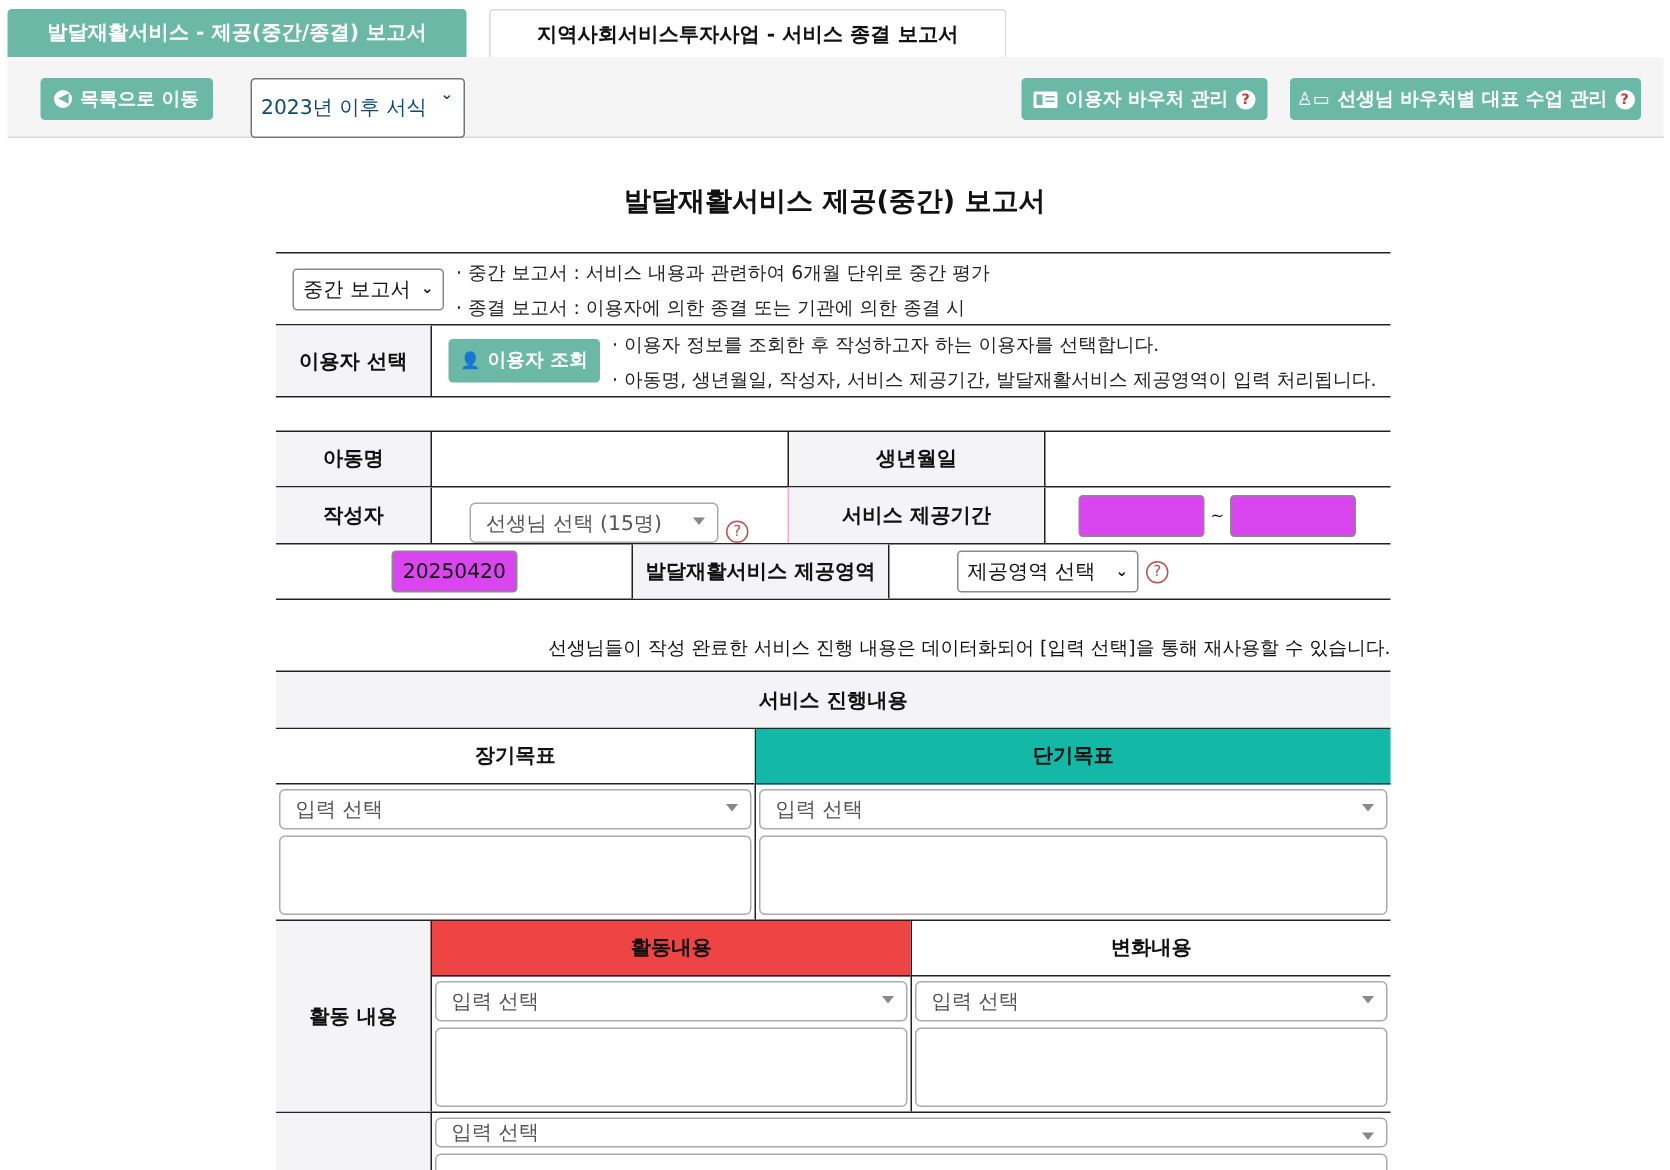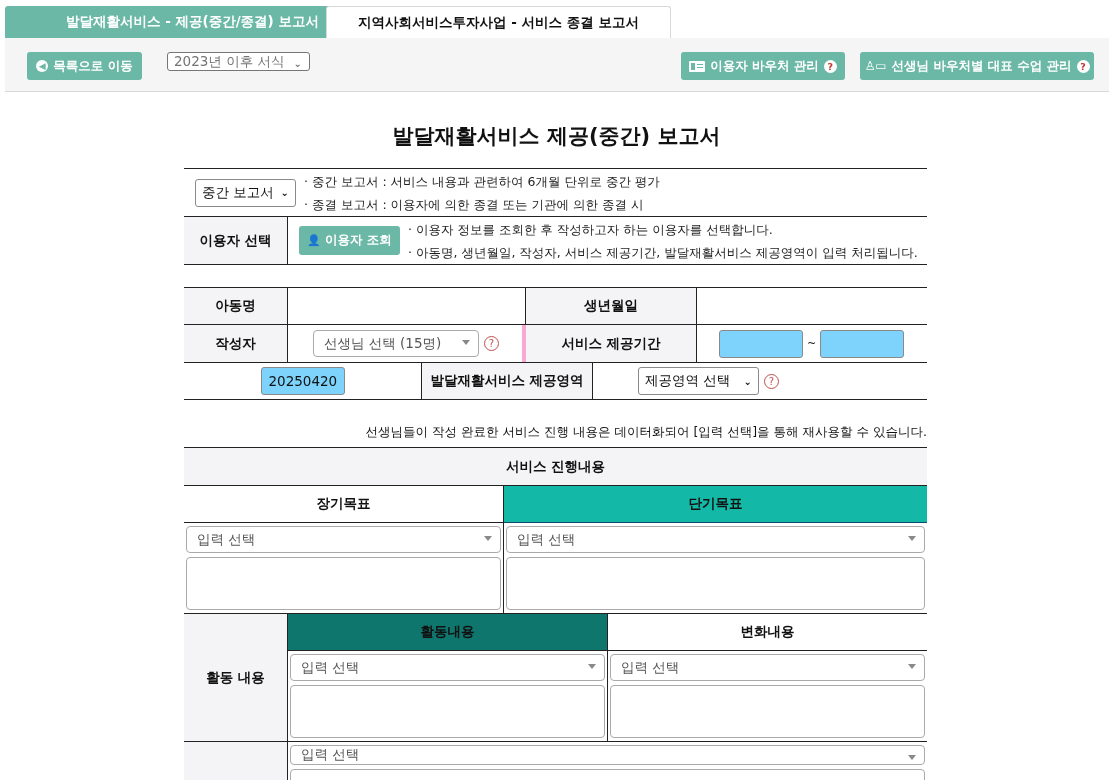--- a/index.html
+++ b/index.html
@@ -2,55 +2,55 @@
 <html><head>
 <meta charset="utf-8">
 <style>
   * { box-sizing: border-box; margin: 0; padding: 0; }
   html, body { width: 1113px; height: 780px; overflow: hidden; background: #ffffff; }
   body { font-family: "DejaVu Sans", "Liberation Sans", sans-serif; color: #111; font-size: 13px; position: relative; }
 
   
   .tabs { position: absolute; left: 0; top: 0; width: 1113px; height: 38px; }
   .tab { position: absolute; top: 6px; height: 32px; display: flex; align-items: center; justify-content: center; font-size: 13.5px; font-weight: bold; border-radius: 3px 3px 0 0; cursor: pointer; }
-  .tab.active { left: 5px; width: 375px; background: #6bb8a7; color: #fff; }
+  .tab.active { left: 5px; width: 306px; background: #6bb8a7; color: #fff; }
   .tab.inactive { left: 326px; width: 345px; background: #fff; color: #111; border: 1px solid #d8d8d8; border-bottom: none; }
 
   
   .toolbar { position: absolute; left: 5px; top: 38px; width: 1104px; height: 54px; background: #f5f5f5; border-bottom: 1px solid #d9d9d9; }
   .btn-teal { position: absolute; background: #6bb8a7; color: #fff; font-weight: bold; font-size: 12.5px; border-radius: 3px; display: flex; align-items: center; justify-content: center; gap: 5px; height: 28px; top: 14px; cursor: pointer; }
   .btn-back { left: 22px; width: 115px; }
   .btn-voucher { left: 676px; width: 164px; }
   .btn-class { left: 855px; width: 234px; }
   .circle-icon { width: 12px; height: 12px; border-radius: 50%; background: #fff; color: #6bb8a7; font-size: 9px; font-weight: bold; display: inline-flex; align-items: center; justify-content: center; line-height: 1; }
   .q-dot { width: 13px; height: 13px; border-radius: 50%; background: #fff; color: #c0392b; font-size: 9.5px; font-weight: bold; display: inline-flex; align-items: center; justify-content: center; }
   .idcard-icon { width: 16px; height: 11px; background: #fff; border-radius: 1px; position: relative; display: inline-block; }
   .idcard-icon::before { content: ""; position: absolute; left: 2px; top: 2px; width: 4px; height: 7px; background: #6bb8a7; }
   .idcard-icon::after { content: ""; position: absolute; left: 8px; top: 3px; width: 6px; height: 1px; background: #6bb8a7; box-shadow: 0 3px 0 #6bb8a7; }
   .teacher-icon { font-size: 12px; color: #fff; }
-  .year-select { position: absolute; left: 162px; top: 14px; width: 143px; height: 19px; border: 1px solid #767676; border-radius: 3px; background: #fff; font-size: 13.5px; display: flex; align-items: center; padding-left: 6px; color: #737373; cursor: pointer; }
+  .year-select { position: absolute; left: 162px; top: 14px; width: 143px; height: 40px; border: 1px solid #767676; border-radius: 3px; background: #fff; font-size: 13.5px; display: flex; align-items: center; padding-left: 6px; color: #0c4a6e; cursor: pointer; }
   .year-select .chev { position: absolute; right: 7px; top: 5px; font-size: 10px; font-weight: bold; }
 
   
-  .page-title { position: absolute; left: 0; width: 1113px; top: 122px; text-align: center; font-size: 21px; font-weight: bold; color: #111; }
+  .page-title { position: absolute; left: 0; width: 1113px; top: 122px; text-align: center; font-size: 18px; font-weight: bold; color: #111; }
 
   
   .tbl { position: absolute; left: 184px; width: 743px; border-top: 1.5px solid #222; }
   .row { display: flex; border-bottom: 1.5px solid #222; }
   .th { background: #f4f4f6; font-weight: bold; font-size: 13.5px; display: flex; align-items: center; justify-content: center; border-right: 1px solid #222; }
   .td { display: flex; align-items: center; }
   .note { font-size: 12.5px; color: #222; line-height: 23px; }
 
   .sel-box { border: 1px solid #8a8a8a; border-radius: 3px; background: #fff; height: 28px; display: flex; align-items: center; padding-left: 6px; font-size: 13.5px; position: relative; cursor: pointer; }
   .sel-box .chev { position: absolute; right: 6px; font-size: 10px; font-weight: bold; }
   .q-outline { width: 15px; height: 15px; border-radius: 50%; border: 1px solid #c0504d; color: #c0504d; font-size: 10px; display: inline-flex; align-items: center; justify-content: center; margin-left: 5px; }
   .btn-user { height: 29px; width: 101px; background: #6bb8a7; color: #fff; font-weight: bold; font-size: 12.5px; border-radius: 3px; display: flex; align-items: center; justify-content: center; gap: 4px; cursor: pointer; }
   .user-icon { font-size: 11px; }
 
-  .in-box { border: 1px solid #8a8a8a; border-radius: 3px; background: #7dd3fc; height: 28px; font-size: 13.5px; display: flex; align-items: center; padding-left: 7px; }
+  .in-box { border: 1px solid #8a8a8a; border-radius: 3px; background: #d946ef; height: 28px; font-size: 13.5px; display: flex; align-items: center; padding-left: 7px; }
 
   .combo { border: 1px solid #aaa; border-radius: 4px; background: #fff; height: 27px; display: flex; align-items: center; padding-left: 10px; color: #555; font-size: 13.5px; position: relative; cursor: pointer; }
   .combo .tri { position: absolute; right: 8px; top: 9px; width: 0; height: 0; border-left: 4px solid transparent; border-right: 4px solid transparent; border-top: 5px solid #888; }
   .textarea { border: 1px solid #aaa; border-radius: 4px; background: #fff; cursor: text; }
 
   .info-line { position: absolute; left: 184px; width: 743px; top: 424px; text-align: right; font-size: 12.5px; color: #111; }
 </style>
 </head>
 <body>
 
@@ -112,21 +112,21 @@
 
 <div class="tbl" style="top:287px;">
   <div class="row" style="height:37px;">
     <div class="th" style="width:104px;">아동명</div>
     <div class="td" style="width:238px; border-right:1px solid #222;"></div>
     <div class="th" style="width:171px;">생년월일</div>
     <div class="td" style="flex:1;"></div>
   </div>
   <div class="row" style="height:38px;">
     <div class="th" style="width:104px;">작성자</div>
-    <div class="td" style="width:238px; border-right:4px solid #f9a8d4; padding-left:25px;">
+    <div class="td" style="width:238px; border-right:1px solid #f9a8d4; padding-left:25px;align-items:flex-end;">
       <div class="combo" style="width:166px; height:27px; color:#555;">
         <span>선생님 선택 (15명)</span>
         <span class="tri"></span>
       </div>
       <span class="q-outline">?</span>
     </div>
     <div class="th" style="width:171px;">서비스 제공기간</div>
     <div class="td" style="flex:1; padding-left:22px; gap:4px;">
       <div class="in-box" style="width:84px;"></div>
       <span style="font-size:11px;">~</span>
@@ -174,21 +174,21 @@
           <span class="tri"></span>
         </div>
         <div class="textarea" style="height:53px;"></div>
       </div>
     </div>
   </div>
 
   <div class="row" style="height:128px;">
     <div class="th" style="width:104px;">활동 내용</div>
     <div style="width:320px; border-right:1px solid #222; display:flex; flex-direction:column;">
-      <div class="th" style="height:37px; background:#0f766e; border-right:none; border-bottom:1px solid #222;">활동내용</div>
+      <div class="th" style="height:37px; background:#ef4444; border-right:none; border-bottom:1px solid #222;">활동내용</div>
       <div style="padding:3px 2px; display:flex; flex-direction:column; gap:4px;">
         <div class="combo">
           <span>입력 선택</span>
           <span class="tri"></span>
         </div>
         <div class="textarea" style="height:53px;"></div>
       </div>
     </div>
     <div style="flex:1; display:flex; flex-direction:column;">
       <div class="th" style="height:37px; background:#fff; border-right:none; border-bottom:1px solid #222;">변화내용</div>

